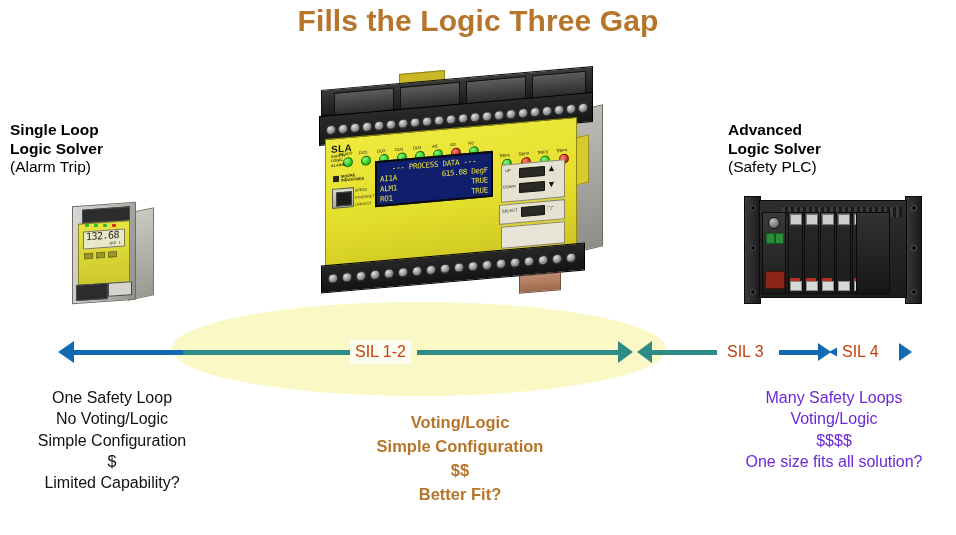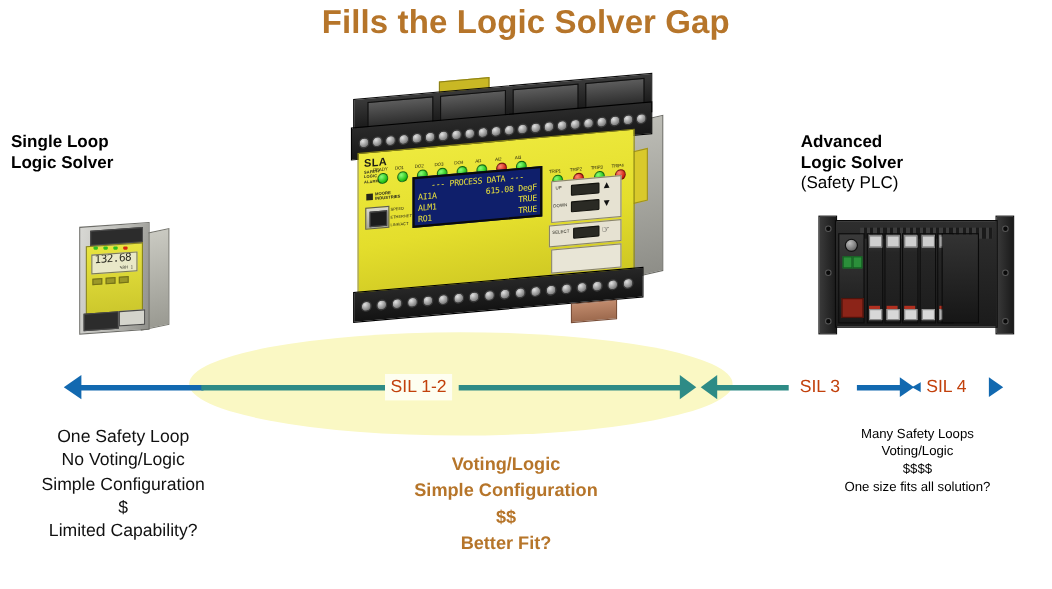--- a/index.html
+++ b/index.html
@@ -49,21 +49,21 @@
     line-height: 1.33;
   }
   .desc-block .dl { display: block; }
 
   #desc-left {
     left: 0px; top: 387px; width: 224px;
     font-size: 16px; color: #111111;
   }
   #desc-right {
     left: 712px; top: 387px; width: 244px;
-    font-size: 12px; color: #000000;
+    font-size: 16px; color: #6d28d9;
   }
   #desc-center {
     left: 320px; top: 411px; width: 280px;
     font-size: 16.5px; font-weight: bold; color: #B6752A;
     line-height: 1.45;
   }
 
   
   #gap-ellipse {
     position: absolute;
@@ -476,27 +476,28 @@
   #dr-filler {
     position: absolute; left: 112px; top: 16px;
     width: 32px; height: 80px;
     background: linear-gradient(180deg,#333,#161616);
     border: 1px solid #0a0a0a;
   }
 </style>
 </head>
 <body>
 
-<div class="slide-title" id="slide-title">Fills the Logic Solver Gap</div>
+<div class="slide-title" id="slide-title">Fills the Logic Three Gap</div>
 
 <div id="gap-ellipse"></div>
 
 <div class="col-heading" id="heading-left">
   <span class="hl-bold">Single Loop</span>
   <span class="hl-bold">Logic Solver</span>
+  <span class="hl-norm">(Alarm Trip)</span>
 </div>
 
 <div class="col-heading" id="heading-right">
   <span class="hl-bold">Advanced</span>
   <span class="hl-bold">Logic Solver</span>
   <span class="hl-norm">(Safety PLC)</span>
 </div>
 
 <div id="device-left">
   <div id="dl-side"></div>

